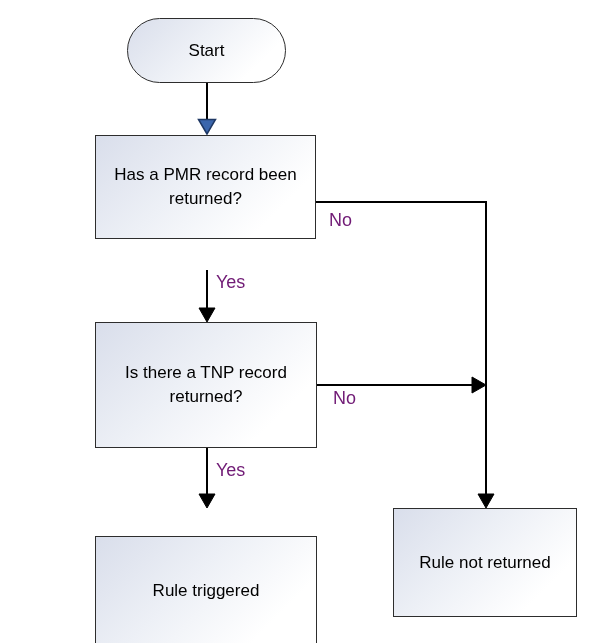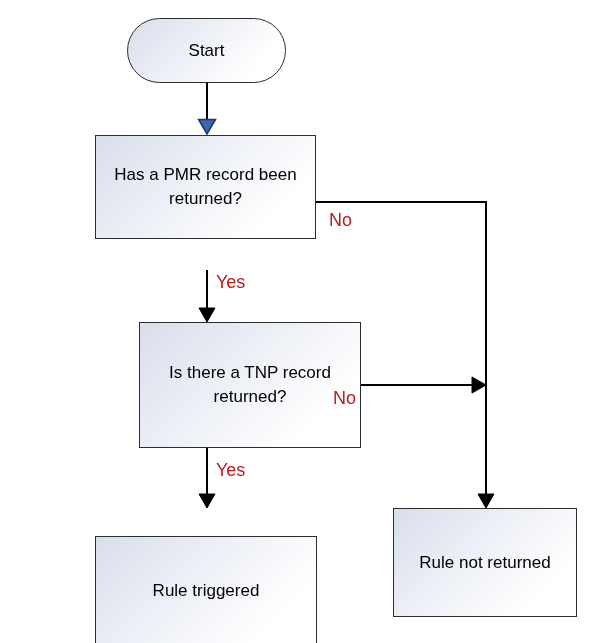--- a/index.html
+++ b/index.html
@@ -62,37 +62,36 @@
     left: 95px;
     top: 135px;
     width: 221px;
     height: 104px;
   }
   .node-tnp {
     left: 95px;
     top: 322px;
     width: 222px;
     height: 126px;
-    margin-left: 44px;
   }
   .node-triggered {
     left: 95px;
     top: 536px;
     width: 222px;
     height: 109px;
   }
   .node-not-triggered {
     left: 393px;
     top: 508px;
     width: 184px;
     height: 109px;
   }
   .edge-label {
     position: absolute;
-    color: #b91c1c;
+    color: #701a75;
     font-size: 18px;
     line-height: 20px;
     white-space: nowrap;
   }
   .label-pmr-no  { left: 329px; top: 210px; }
   .label-pmr-yes { left: 216px; top: 272px; }
   .label-tnp-no  { left: 333px; top: 388px; }
   .label-tnp-yes { left: 216px; top: 460px; }
 </style>
 </head>

